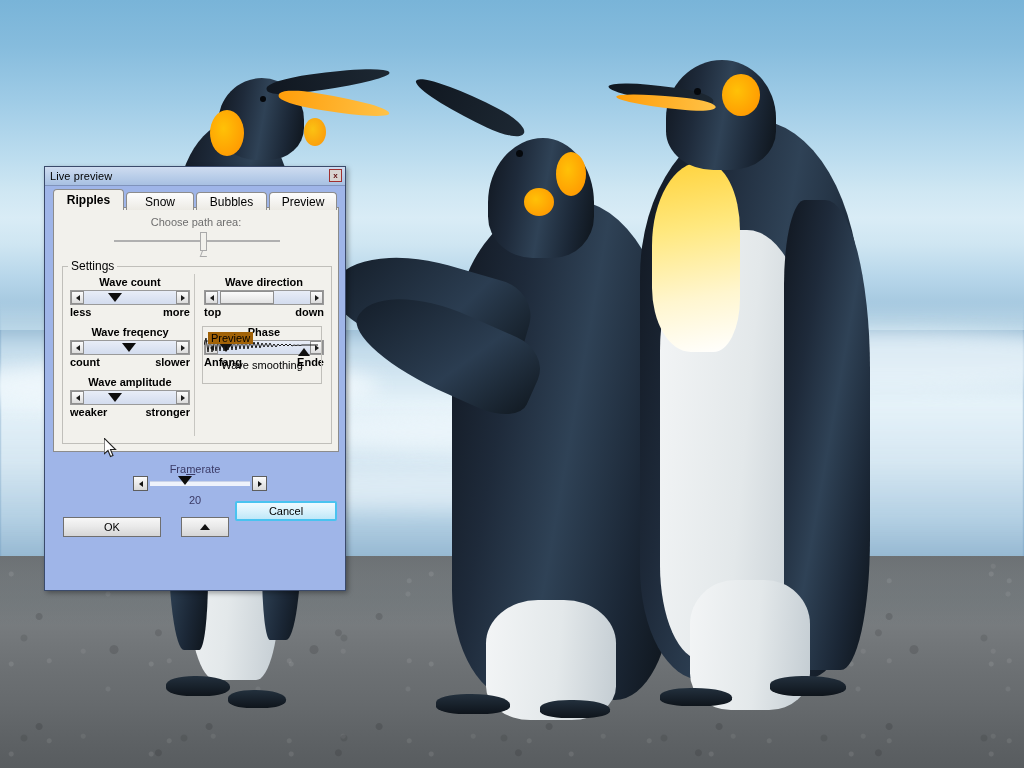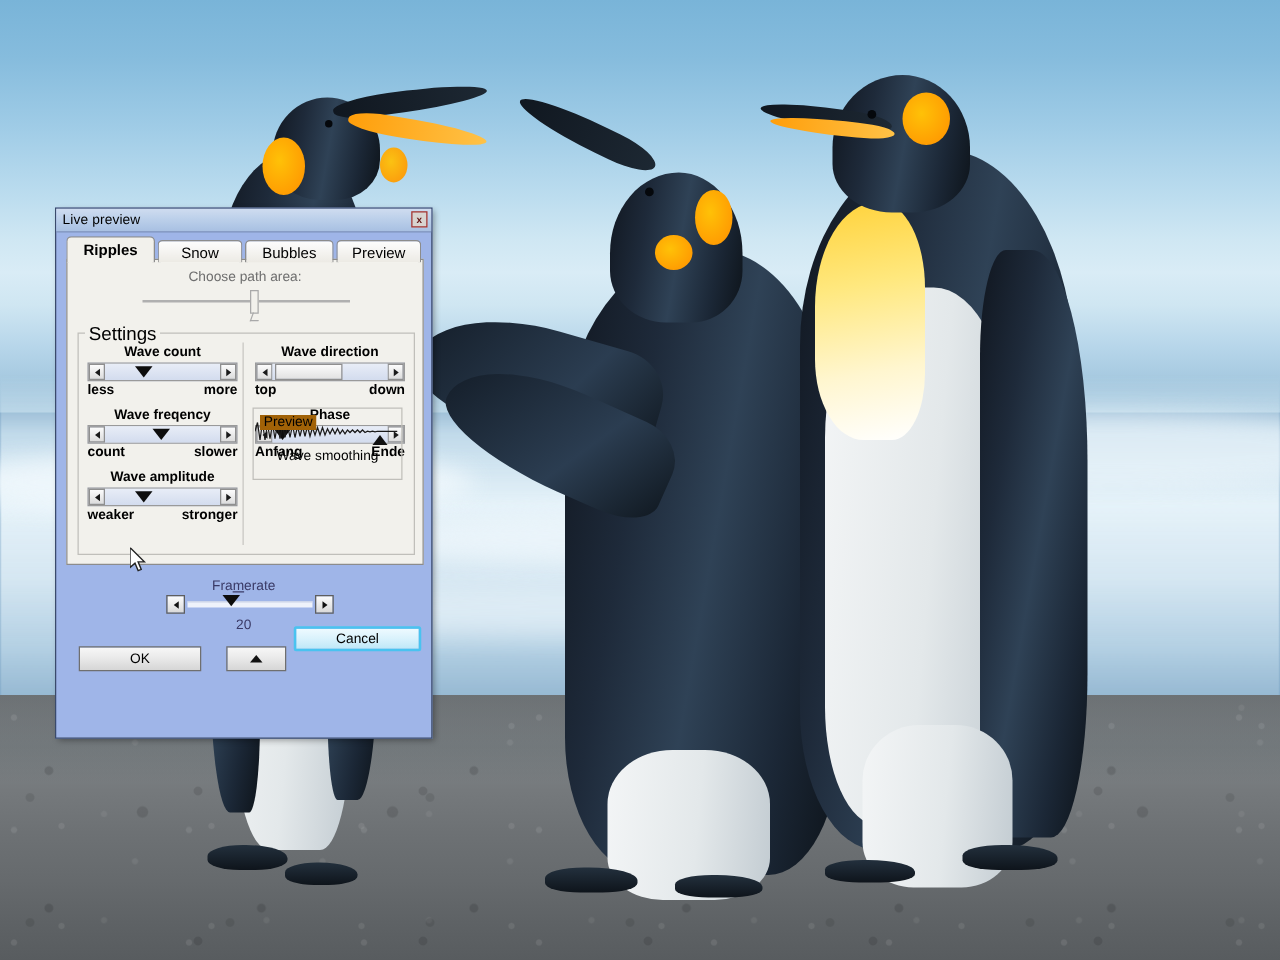--- a/index.html
+++ b/index.html
@@ -138,21 +138,21 @@
     border-left:1px solid #a9a9a9;border-bottom:1px solid #a9a9a9;
     transform:skewX(-20deg);
   }
 
   
   #settings-group{
     position:absolute;left:8px;top:58px;width:270px;height:178px;
     border:1px solid #c0bfba;box-sizing:border-box;
   }
   #settings-legend{
-    position:absolute;left:14px;top:51px;background:#f2f1ec;padding:0 3px;font-size:15px;z-index:2;
+    position:absolute;left:14px;top:51px;background:#f2f1ec;padding:0 3px;font-size:12px;z-index:2;
   }
   #col-divider{position:absolute;left:140px;top:66px;width:1px;height:162px;background:#c7c6c1;}
 
   .ctl{position:absolute;width:120px;font-weight:bold;}
   .ctl-title{text-align:center;font-size:11px;margin-bottom:2px;white-space:nowrap;}
   .sb{
     position:relative;height:15px;width:120px;box-sizing:border-box;
     background:#dfe6f2;border:1px solid #9a9a9a;
     display:flex;align-items:stretch;
   }

